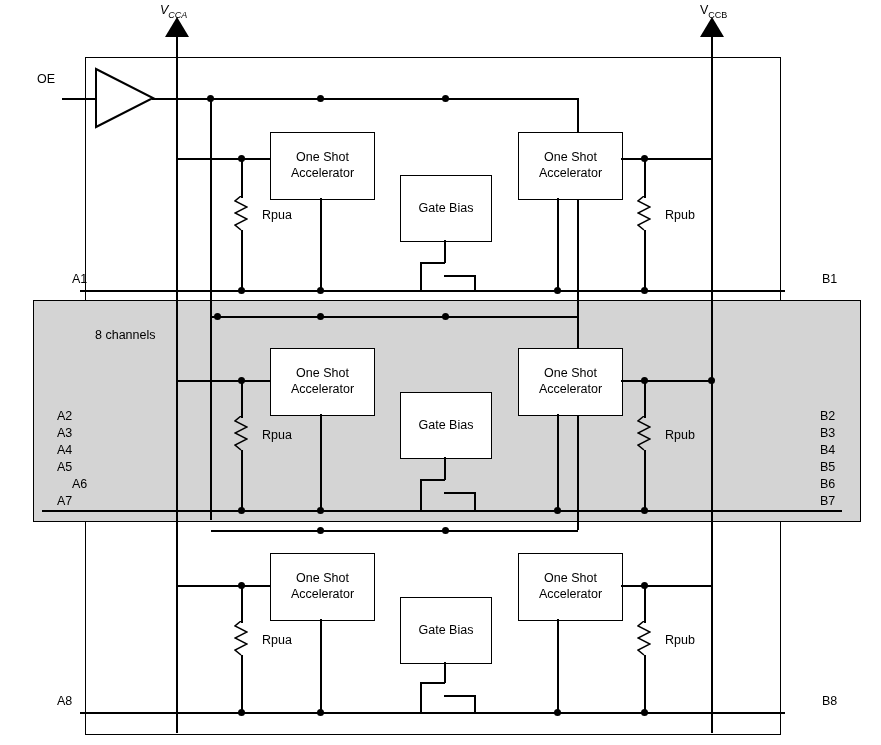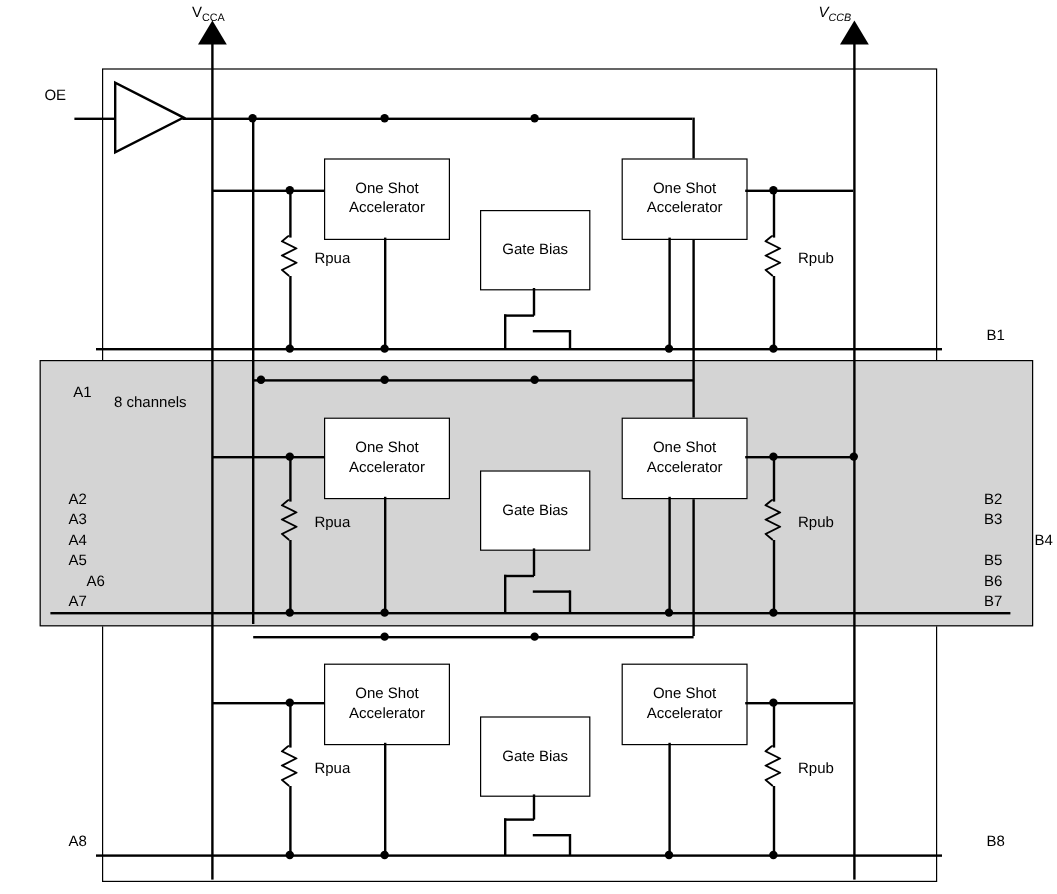--- a/index.html
+++ b/index.html
@@ -25,27 +25,27 @@
 <body>
 
 <div id="root">
 
   <div class="outer" style="left:85px;top:57px;width:694px;height:676px;"></div>
 
   <div class="band" style="left:33px;top:300px;width:826px;height:220px;"></div>
 
   <div class="tri" style="left:165px;top:17px;border-left:12px solid transparent;border-right:12px solid transparent;border-bottom:20px solid #000;"></div>
   <div class="ln v" style="left:176px;top:35px;height:698px;"></div>
-  <div class="lbl" style="left:160px;top:3px;">
+  <div class="lbl" style="left:160px;top:3px;font-style:italic;">
     <span>V</span><sub>CCA</sub>
   </div>
 
   <div class="tri" style="left:700px;top:17px;border-left:12px solid transparent;border-right:12px solid transparent;border-bottom:20px solid #000;"></div>
   <div class="ln v" style="left:711px;top:35px;height:698px;"></div>
-  <div class="lbl" style="left:682px;top:3px;font-style:italic;">
+  <div class="lbl" style="left:700px;top:3px;">
     <span>V</span><sub>CCB</sub>
   </div>
 
   <div class="lbl" style="left:37px;top:72px;">OE</div>
   <div class="ln h" style="left:62px;top:98px;width:36px;"></div>
   <div class="box" style="left:93px;top:66px;width:0;height:0;border:none;"></div>
   <svg style="position:absolute;left:93px;top:66px;" width="70" height="64" viewBox="0 0 70 64">
     <polygon points="3,3 3,61 60,32" fill="#fff" stroke="#000" stroke-width="2"></polygon>
   </svg>
   <div class="ln h" style="left:152px;top:98px;width:425px;"></div>
@@ -97,21 +97,21 @@
   <div class="ln v" style="left:444px;top:240px;height:23px;"></div>
   <div class="ln h" style="left:420px;top:262px;width:25px;"></div>
   <div class="ln v" style="left:420px;top:262px;height:29px;"></div>
   <div class="ln h" style="left:444px;top:275px;width:31px;"></div>
   <div class="ln v" style="left:474px;top:275px;height:16px;"></div>
 
   <div class="ln v" style="left:320px;top:198px;height:95px;"></div>
   <div class="ln v" style="left:557px;top:198px;height:95px;"></div>
 
   <div class="ln h" style="left:80px;top:290px;width:705px;"></div>
-  <div class="lbl" style="left:61px;top:272px;margin-top:48px;">A1</div>
+  <div class="lbl" style="left:72px;top:272px;">A1</div>
   <div class="lbl" style="left:822px;top:272px;">B1</div>
   <div class="node" style="left:238px;top:287px;"></div>
   <div class="node" style="left:317px;top:287px;"></div>
   <div class="node" style="left:554px;top:287px;"></div>
   <div class="node" style="left:641px;top:287px;"></div>
 
   <div class="lbl" style="left:95px;top:328px;">8 channels</div>
 
   <div class="ln h" style="left:211px;top:316px;width:367px;"></div>
   <div class="node" style="left:214px;top:313px;"></div>
@@ -170,21 +170,21 @@
 
   <div class="lbl" style="left:57px;top:409px;">A2</div>
   <div class="lbl" style="left:57px;top:426px;">A3</div>
   <div class="lbl" style="left:57px;top:443px;">A4</div>
   <div class="lbl" style="left:57px;top:460px;">A5</div>
   <div class="lbl" style="left:72px;top:477px;">A6</div>
   <div class="lbl" style="left:57px;top:494px;text-align:center;">A7</div>
 
   <div class="lbl" style="left:820px;top:409px;text-align:center;">B2</div>
   <div class="lbl" style="left:820px;top:426px;">B3</div>
-  <div class="lbl" style="left:820px;top:443px;margin-left:42px;">B4</div>
+  <div class="lbl" style="left:820px;top:443px;">B4</div>
   <div class="lbl" style="left:820px;top:460px;">B5</div>
   <div class="lbl" style="left:820px;top:477px;">B6</div>
   <div class="lbl" style="left:820px;top:494px;">B7</div>
 
   <div class="ln h" style="left:211px;top:530px;width:367px;"></div>
   <div class="node" style="left:317px;top:527px;"></div>
   <div class="node" style="left:442px;top:527px;"></div>
 
   <div class="box" style="left:270px;top:553px;width:103px;height:66px;">
     <div>

